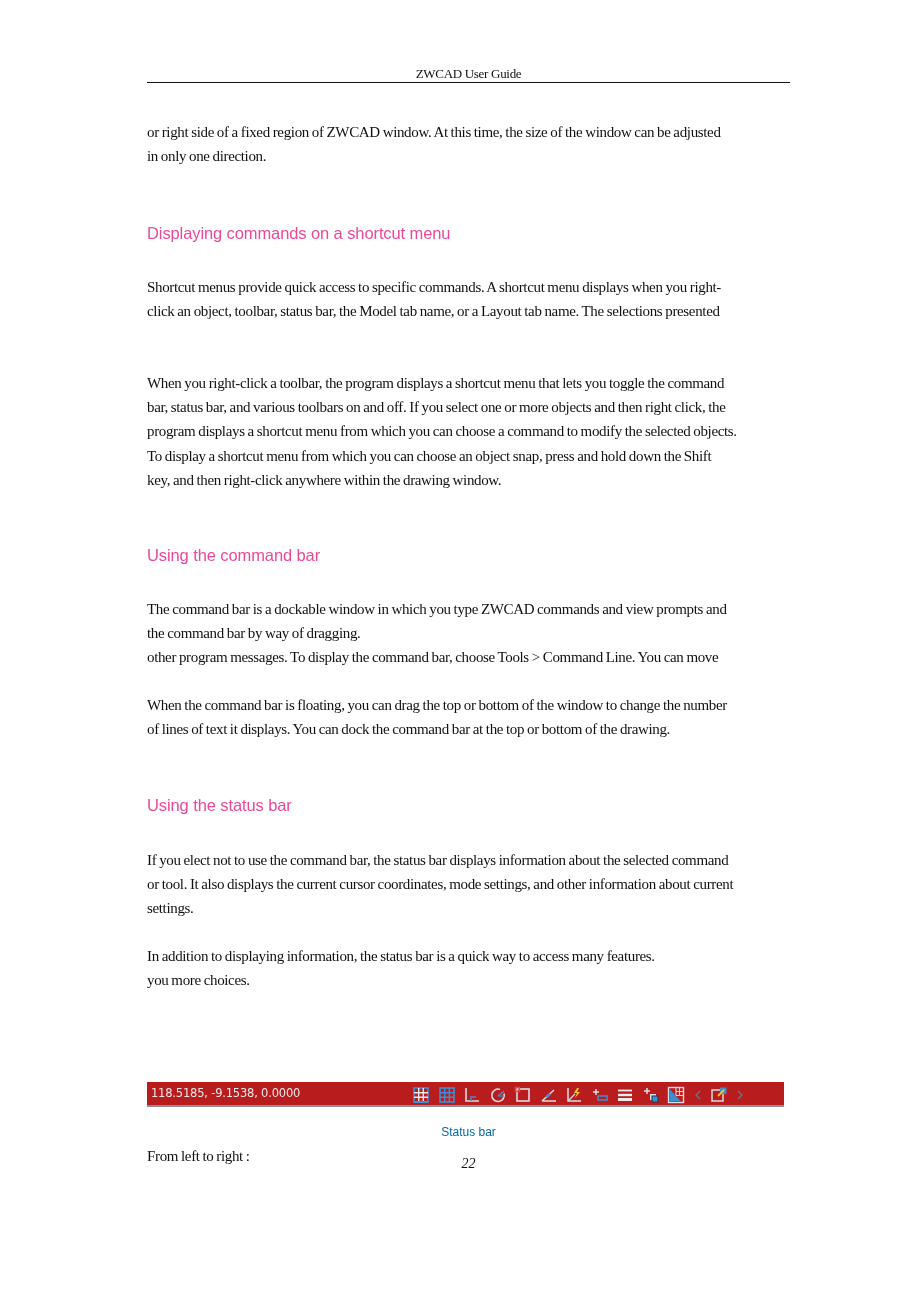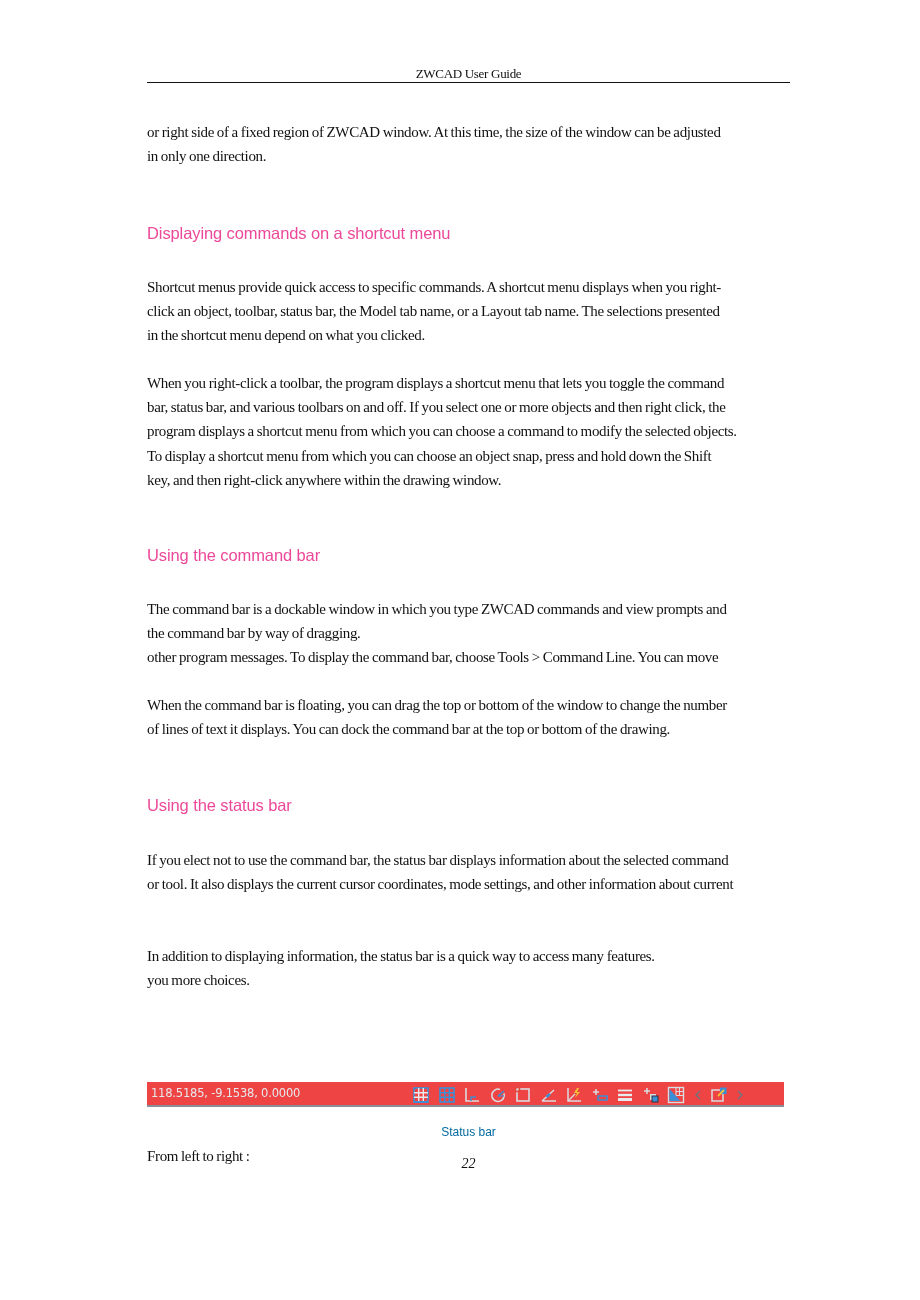--- a/index.html
+++ b/index.html
@@ -8,21 +8,21 @@
   .page-header { position: absolute; left: 147px; top: 66px; width: 643px; text-align: center;
          font-size: 13px; letter-spacing: -0.3px; }
   .header-rule { position: absolute; left: 147px; top: 82px; width: 643px; height: 0;
          border-top: 1.5px solid #111; }
   .para { position: absolute; left: 147px; width: 643px; font-size: 15px; line-height: 24.2px;
          letter-spacing: -0.35px; word-spacing: -0.5px; text-align: justify; margin: 0; }
   .para span { display: block; white-space: nowrap; }
   .heading { position: absolute; left: 147px; font-family: "Liberation Sans", sans-serif;
          font-size: 16.5px; color: #ec4899; margin: 0; font-weight: normal; letter-spacing: -0.1px; }
   .status-bar { position: absolute; left: 147px; top: 1082px; width: 637px; height: 25px;
-         background: #ef4444; border-bottom: 2px solid #8a9099; box-sizing: border-box; }
+         background: #b91c1c; border-bottom: 2px solid #8a9099; box-sizing: border-box; }
   .coords { position: absolute; left: 4px; top: 4px; color: #e6e8eb;
          font-family: "DejaVu Sans", sans-serif; font-size: 11.5px; letter-spacing: -0.2px; }
   .icons { position: absolute; left: 265px; top: 3px; height: 19px; display: flex; align-items: center; }
   .ico { width: 18px; height: 18px; margin-right: 7.5px; display: inline-block; }
   .ico svg { width: 18px; height: 18px; display: block; }
   .caption { position: absolute; left: 147px; top: 1125px; width: 643px; text-align: center;
          font-family: "Liberation Sans", sans-serif; font-size: 12px; color: #0369a1; }
   .page-num { position: absolute; left: 147px; top: 1156px; width: 643px; text-align: center;
          font-size: 14px; font-style: italic; }
 </style>
@@ -34,21 +34,20 @@
 
 <p class="para" style="top:120px">
   <span>or right side of a fixed region of ZWCAD window. At this time, the size of the window can be adjusted</span>
   <span>in only one direction.</span>
 </p>
 
 <h2 class="heading" style="top:224px">Displaying commands on a shortcut menu</h2>
 <p class="para" style="top:275px">
   <span>Shortcut menus provide quick access to specific commands. A shortcut menu displays when you right-</span>
   <span>click an object, toolbar, status bar, the Model tab name, or a Layout tab name. The selections presented</span>
-  <span>in the shortcut menu depend on what you clicked.</span>
 </p>
 <p class="para" style="top:371px">
   <span>When you right-click a toolbar, the program displays a shortcut menu that lets you toggle the command</span>
   <span>bar, status bar, and various toolbars on and off. If you select one or more objects and then right click, the</span>
   <span>program displays a shortcut menu from which you can choose a command to modify the selected objects.</span>
   <span>To display a shortcut menu from which you can choose an object snap, press and hold down the Shift</span>
   <span>key, and then right-click anywhere within the drawing window.</span>
 </p>
 
 <h2 class="heading" style="top:546px">Using the command bar</h2>
@@ -59,20 +58,21 @@
 </p>
 <p class="para" style="top:693px">
   <span>When the command bar is floating, you can drag the top or bottom of the window to change the number</span>
   <span>of lines of text it displays. You can dock the command bar at the top or bottom of the drawing.</span>
 </p>
 
 <h2 class="heading" style="top:796px">Using the status bar</h2>
 <p class="para" style="top:848px">
   <span>If you elect not to use the command bar, the status bar displays information about the selected command</span>
   <span>or tool. It also displays the current cursor coordinates, mode settings, and other information about current</span>
+  <span>settings.</span>
 </p>
 <p class="para" style="top:944px">
   <span>In addition to displaying information, the status bar is a quick way to access many features.</span>
   <span>you more choices.</span>
 </p>
 
 <div class="status-bar">
   <div class="coords">118.5185, -9.1538, 0.0000</div>
   <div class="icons">
     <span class="ico">

